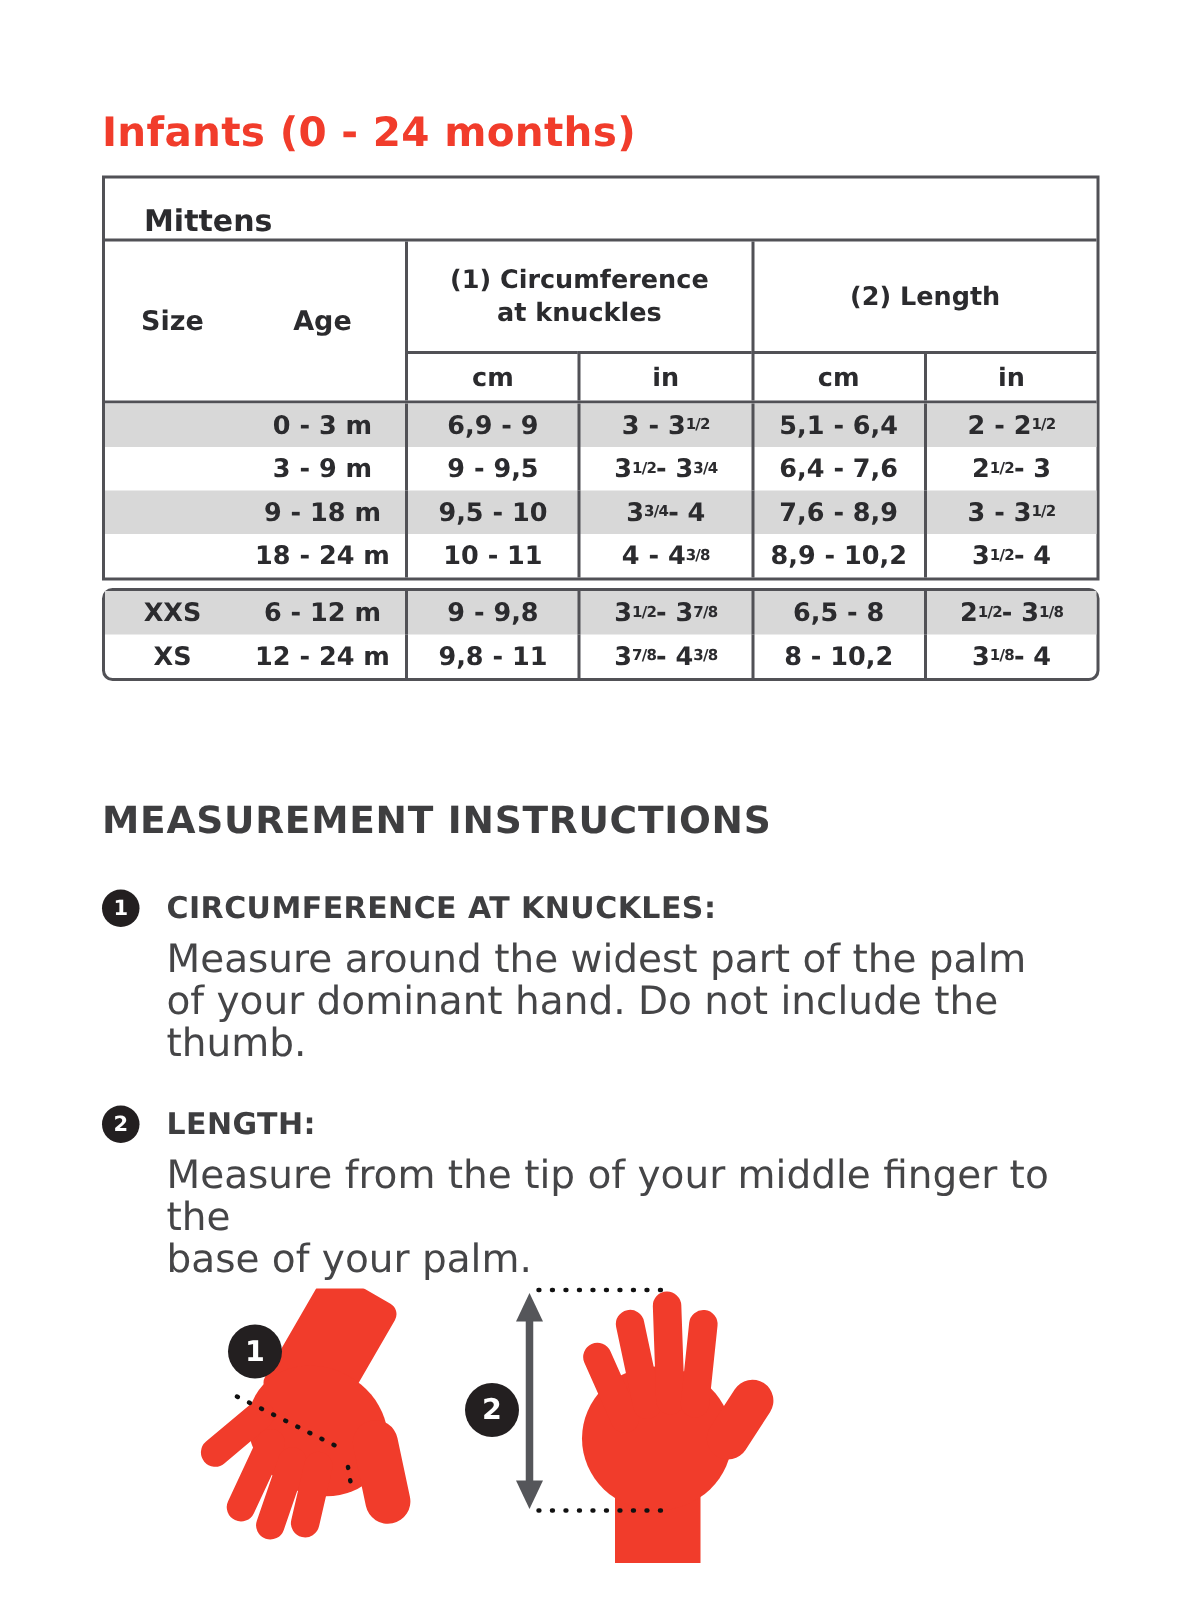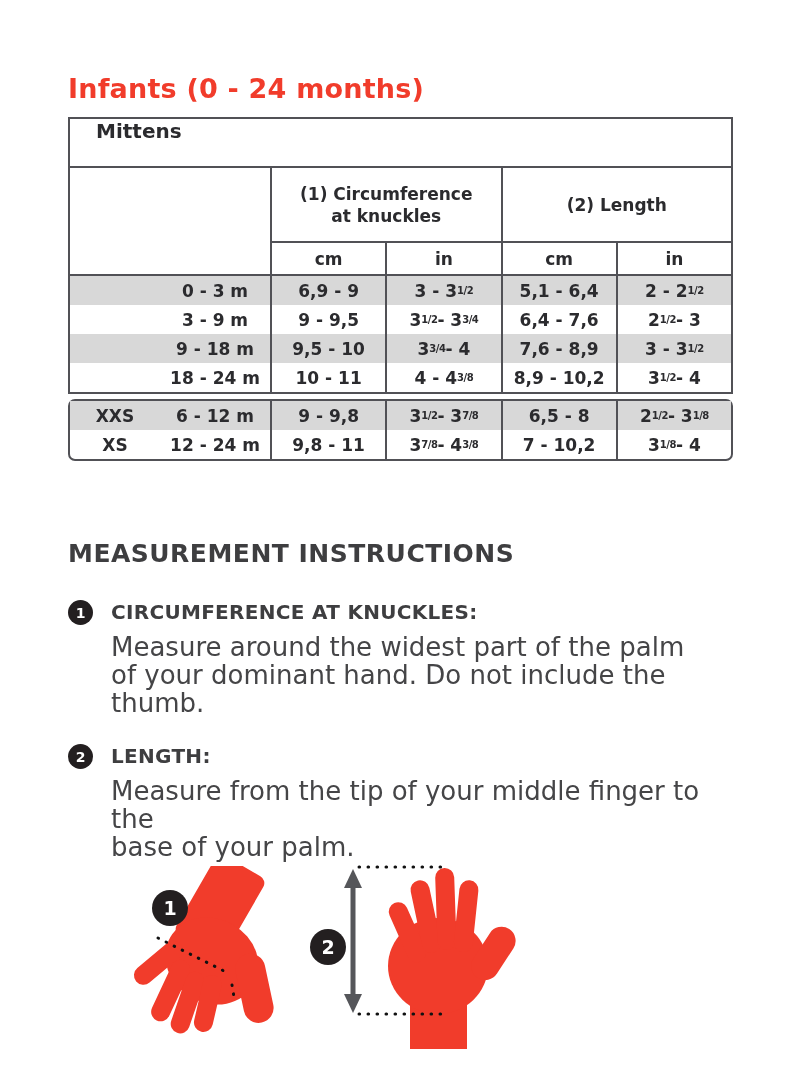--- a/index.html
+++ b/index.html
@@ -12,21 +12,21 @@
     width:800px;height:1079px;background:#ffffff;overflow:hidden;
     font-family:"DejaVu Sans","Liberation Sans",sans-serif;color:var(--ink);
   }
   h1{
     margin:0;padding:72px 0 0 68px;font-size:27px;line-height:33px;
     font-weight:bold;color:var(--accent);letter-spacing:0.2px;
   }
   .tables{margin:12px 0 0 68px;width:665px;}
   .tbl{border:2px solid var(--border);background:#fff;}
   .caption-row{
-    height:49px;display:flex;align-items:flex-start;padding-left:26px;
+    height:42px;display:flex;align-items:flex-end;padding-left:26px;
     border-bottom:2px solid var(--border);
     font-size:20px;font-weight:bold;color:var(--ink);
   }
   .thead{
     display:grid;grid-template-columns:200px repeat(4,1fr);
     grid-template-rows:73px 33px;border-bottom:2px solid var(--border);
   }
   .size-age{grid-row:1/3;grid-column:1;display:flex;align-items:center;}
   .size-age .sz{width:45%;text-align:center;font-size:18px;font-weight:bold;}
   .size-age .ag{width:55%;text-align:center;font-size:18px;font-weight:bold;}
@@ -88,20 +88,24 @@
 <body>
 
 <h1>Infants (0 - 24 months)</h1>
 
 <div class="tables">
   <div class="tbl main">
     <div class="caption-row">
       <span>Mittens</span>
     </div>
     <div class="thead">
+      <div class="size-age">
+        <span class="sz">Size</span>
+        <span class="ag">Age</span>
+      </div>
       <div class="group circ">(1) Circumference
 at knuckles</div>
       <div class="group len">(2) Length</div>
       <div class="unit u1">cm</div>
       <div class="unit u2">in</div>
       <div class="unit u3">cm</div>
       <div class="unit u4">in</div>
     </div>
     <div id="rows1">
         <div class="data-row shaded">
@@ -158,21 +162,21 @@
           <div class="cell">6,5 - 8</div>
           <div class="cell">2<sup class="frac">1/2</sup> - 3<sup class="frac">1/8</sup></div>
         </div>
         <div class="data-row">
           <div class="cell first">
             <span class="sz">XS</span>
             <span class="ag">12 - 24 m</span>
           </div>
           <div class="cell">9,8 - 11</div>
           <div class="cell">3<sup class="frac">7/8</sup> - 4<sup class="frac">3/8</sup></div>
-          <div class="cell">7 - 10,2</div>
+          <div class="cell">8 - 10,2</div>
           <div class="cell">3<sup class="frac">1/8</sup> - 4</div>
         </div>
       </div>
   </div>
 </div>
 
 <div class="instructions">
   <h2>MEASUREMENT INSTRUCTIONS</h2>
 
   <div class="item">

